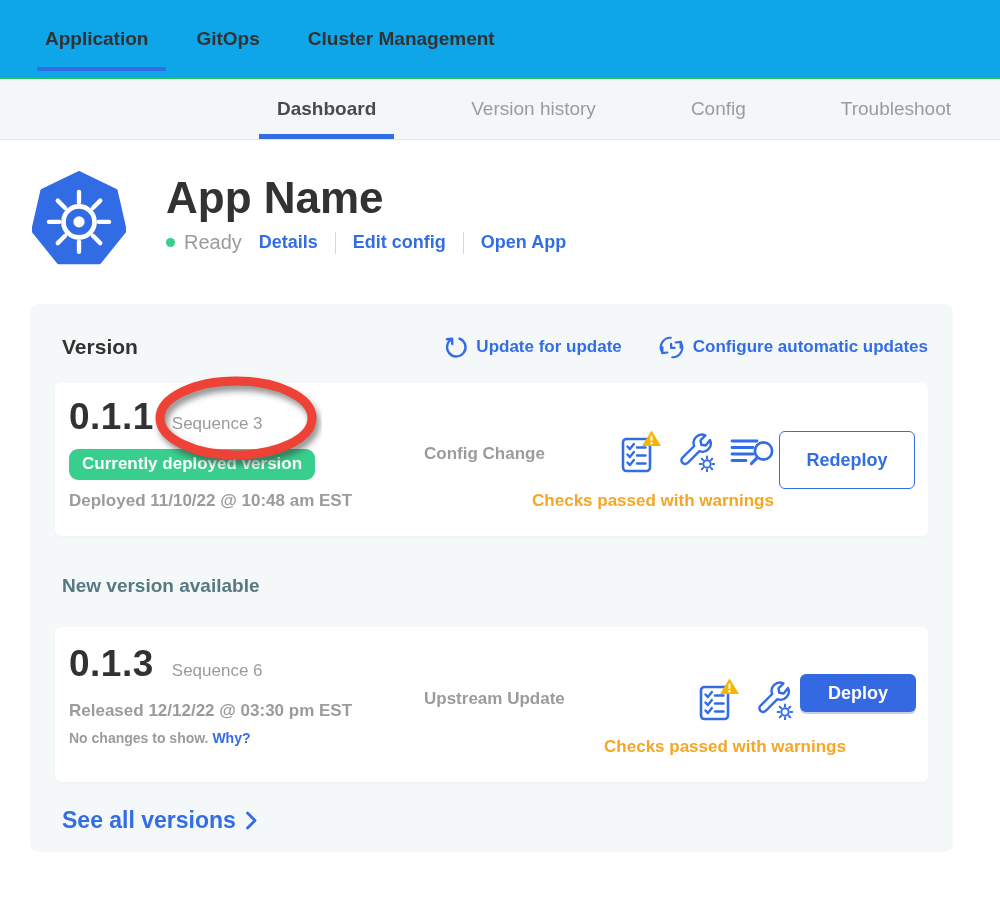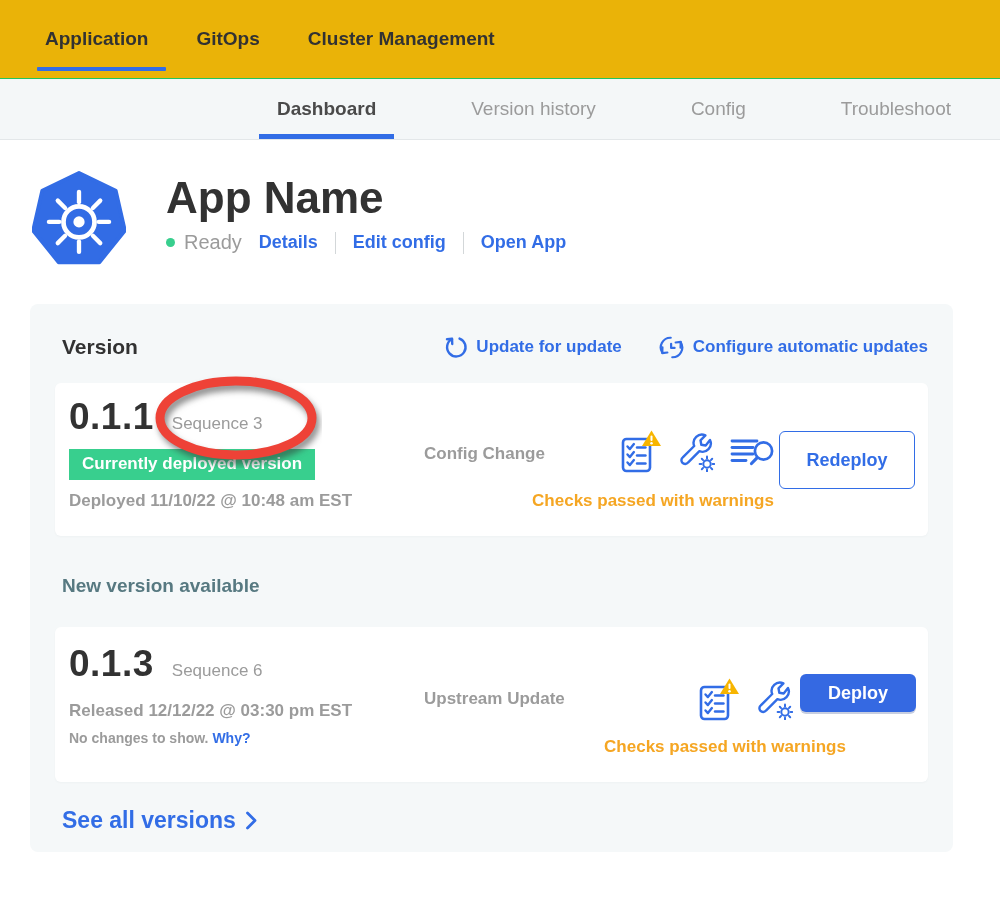--- a/index.html
+++ b/index.html
@@ -1,20 +1,20 @@
 <!DOCTYPE html>
 <html><head>
 <meta charset="utf-8">
 <style>
   * { margin:0; padding:0; box-sizing:border-box; }
   html,body { width:1000px; height:898px; background:#fff; overflow:hidden;
     font-family:"Liberation Sans","DejaVu Sans",sans-serif; }
 
   
-  .top-nav { display:flex; align-items:center; gap:48px; height:78px; padding-left:45px; background:#eab308; }
+  .top-nav { display:flex; align-items:center; gap:48px; height:78px; padding-left:45px; background:#0ea5e9; }
   .top-nav-item { position:relative; font-size:19px; font-weight:600; color:#323232; height:100%;
     display:flex; align-items:center; cursor:pointer; }
   .top-nav-item.active::after { content:""; position:absolute; left:-8px; right:-18px; bottom:7px;
     height:4px; background:#326de6; border-radius:1px; }
 
   
   .sub-nav { display:flex; align-items:stretch; gap:95px; height:62px; padding-left:277px;
     background:#f4f7f8; border-top:1px solid #22c55e; border-bottom:1px solid #e3e7e9;
     white-space:nowrap; overflow:hidden; }
   .sub-nav-tab { position:relative; display:flex; align-items:center; font-size:19px; font-weight:500;
@@ -46,21 +46,21 @@
   .version-card { position:relative; width:873px; background:#fff; border-radius:6px;
     box-shadow:0 1px 2px rgba(120,130,140,.05); }
   .card-current { height:153px; margin-top:21px; }
   .card-available { height:155px; margin-top:30px; }
 
   .ver-left { position:absolute; left:14px; top:13px; }
   .ver-row { display:flex; align-items:baseline; }
   .ver-number { font-size:37px; font-weight:700; color:#323232; letter-spacing:.5px; }
   .ver-seq { font-size:17px; font-weight:400; color:#9b9b9b; margin-left:18px; }
   .badge-deployed { display:inline-block; margin-top:11px; background:#38cf8e; color:#fff;
-    font-size:17px; font-weight:700; padding:5px 13px 6px; border-radius:0; }
+    font-size:17px; font-weight:700; padding:5px 13px 6px; border-radius:9px; }
   .ver-meta { margin-top:11px; font-size:17px; font-weight:700; color:#9b9b9b; }
   .ver-meta2 { margin-top:9px; font-size:14px; font-weight:700; color:#9b9b9b; }
   .why-link { color:#326de6; cursor:pointer; }
 
   .source-label { position:absolute; font-size:17px; font-weight:700; color:#9b9b9b; }
   .icons-row { position:absolute; display:flex; align-items:center; gap:15px; }
   .icon-btn { cursor:pointer; display:flex; }
 
   .btn { position:absolute; display:flex; align-items:center; justify-content:center;
     font-size:18px; font-weight:700; border-radius:6px; cursor:pointer;

